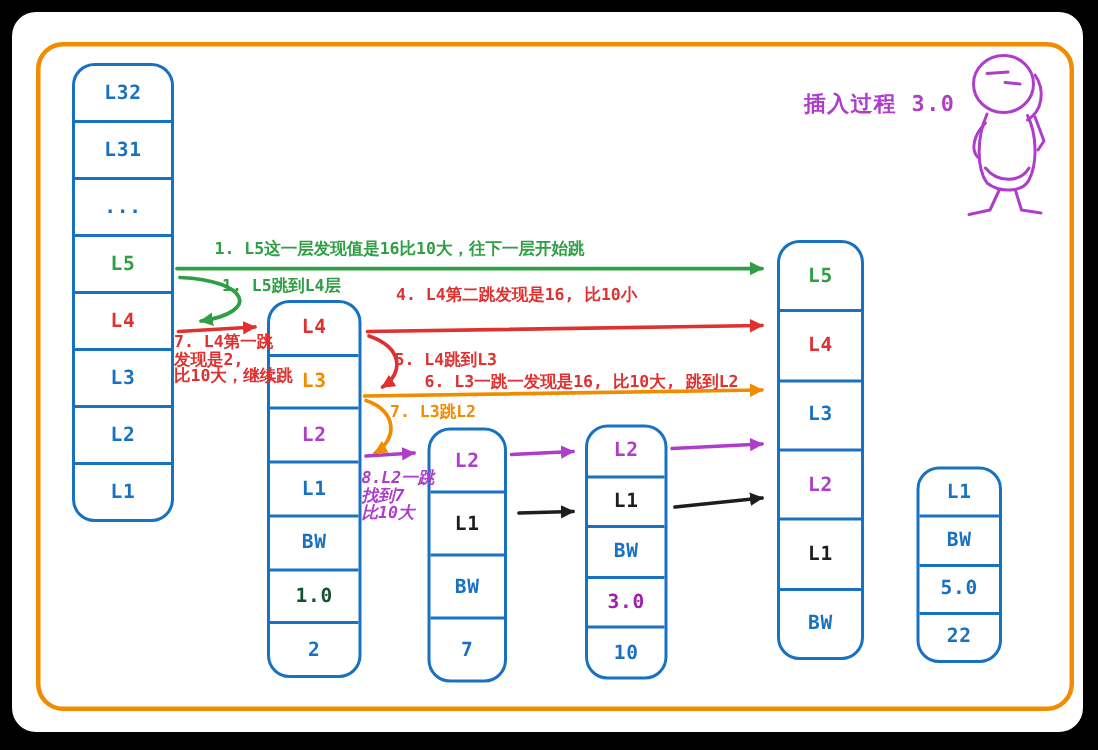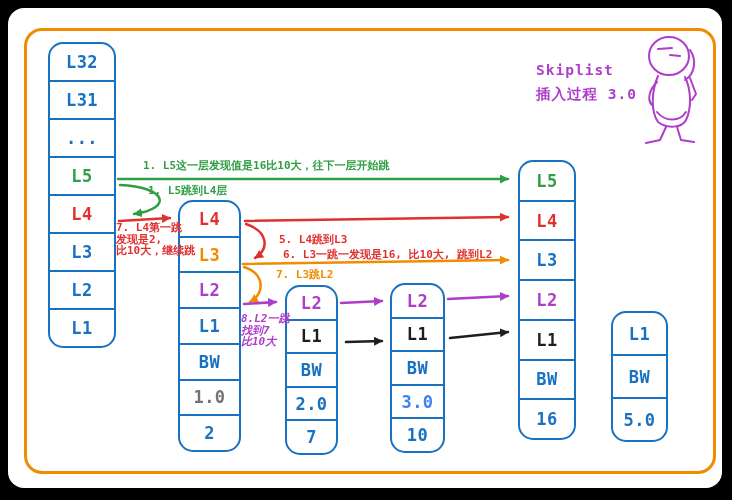--- a/index.html
+++ b/index.html
@@ -14,21 +14,21 @@
   .frame{
     position:absolute;left:16px;top:20px;width:692px;height:446px;
     border:3px solid var(--c-orange);border-radius:18px;box-sizing:border-box;
   }
   .tower{
     position:absolute;display:flex;flex-direction:column;box-sizing:border-box;
     border:2.5px solid var(--c-blue);border-radius:15px;background:#fff;
   }
   .cell{
     flex:1;display:flex;align-items:center;justify-content:center;
-    font-weight:700;font-size:17px;letter-spacing:0.5px;
+    font-weight:700;font-size:13px;letter-spacing:0.5px;
   }
   .cell.sep{border-top:2.5px solid var(--c-blue);}
   .annotation{
     position:absolute;font-size:11px;font-weight:700;line-height:11.5px;white-space:nowrap;
   }
   #arrows-layer{position:absolute;left:0;top:0;width:732px;height:500px;pointer-events:none;}
   .title{
     position:absolute;left:528px;top:50px;color:var(--c-purple);
     font-size:14.5px;font-weight:700;line-height:24px;letter-spacing:1px;white-space:nowrap;
   }
@@ -85,84 +85,83 @@
         <div class="cell sep" style="color: rgb(25, 113, 194);">L3</div>
         <div class="cell sep" style="color: rgb(25, 113, 194);">L2</div>
         <div class="cell sep" style="color: rgb(25, 113, 194);">L1</div>
       </div>
       <div class="tower" style="left: 170px; top: 192px; width: 63px; height: 252px;">
         <div class="cell" style="color: rgb(224, 49, 49);">L4</div>
         <div class="cell sep" style="color: rgb(240, 140, 0);">L3</div>
         <div class="cell sep" style="color: rgb(174, 62, 201);">L2</div>
         <div class="cell sep" style="color: rgb(25, 113, 194);">L1</div>
         <div class="cell sep" style="color: rgb(25, 113, 194);">BW</div>
-        <div class="cell sep" style="color: #737373;">1.0</div>
+        <div class="cell sep" style="color: #14532d;">1.0</div>
         <div class="cell sep" style="color: rgb(25, 113, 194);">2</div>
       </div>
       <div class="tower" style="left: 277px; top: 277px; width: 53px; height: 170px;">
         <div class="cell" style="color: rgb(174, 62, 201);">L2</div>
         <div class="cell sep" style="color: rgb(30, 30, 30);">L1</div>
         <div class="cell sep" style="color: rgb(25, 113, 194);">BW</div>
-        <div class="cell sep" style="color: rgb(25, 113, 194);">2.0</div>
         <div class="cell sep" style="color: rgb(25, 113, 194);">7</div>
       </div>
       <div class="tower" style="left: 382px; top: 275px; width: 55px; height: 170px;">
         <div class="cell" style="color: rgb(174, 62, 201);">L2</div>
         <div class="cell sep" style="color: rgb(30, 30, 30);">L1</div>
         <div class="cell sep" style="color: rgb(25, 113, 194);">BW</div>
-        <div class="cell sep" style="color: #3b82f6;">3.0</div>
+        <div class="cell sep" style="color: #a21caf;">3.0</div>
         <div class="cell sep" style="color: rgb(25, 113, 194);">10</div>
       </div>
       <div class="tower" style="left: 510px; top: 152px; width: 58px; height: 280px;">
         <div class="cell" style="color: rgb(47, 158, 68);">L5</div>
         <div class="cell sep" style="color: rgb(224, 49, 49);">L4</div>
         <div class="cell sep" style="color: rgb(25, 113, 194);">L3</div>
         <div class="cell sep" style="color: rgb(174, 62, 201);">L2</div>
         <div class="cell sep" style="color: rgb(30, 30, 30);">L1</div>
         <div class="cell sep" style="color: rgb(25, 113, 194);">BW</div>
-        <div class="cell sep" style="color: rgb(25, 113, 194);">16</div>
       </div>
       <div class="tower" style="left: 603px; top: 303px; width: 57px; height: 131px;">
         <div class="cell" style="color: rgb(25, 113, 194);">L1</div>
         <div class="cell sep" style="color: rgb(25, 113, 194);">BW</div>
         <div class="cell sep" style="color: rgb(25, 113, 194);">5.0</div>
+        <div class="cell sep" style="color: rgb(25, 113, 194);">22</div>
       </div>
     </div>
   <div id="annotations">
       <div class="annotation" style="left: 135px; top: 152px; color: rgb(47, 158, 68);">
         <div>1. L5这一层发现值是16比10大，往下一层开始跳</div>
       </div>
       <div class="annotation" style="left: 140px; top: 177px; color: rgb(47, 158, 68);">
         <div>1. L5跳到L4层</div>
       </div>
       <div class="annotation" style="left: 108px; top: 214px; color: rgb(224, 49, 49);">
         <div>7. L4第一跳</div>
         <div>发现是2,</div>
         <div>比10大，继续跳</div>
       </div>
       <div class="annotation" style="left: 256px; top: 183px; color: rgb(224, 49, 49);">
+        <div>4. L4第二跳发现是16, 比10小</div>
       </div>
-      <div class="annotation" style="left: 255px; top: 226px; color: rgb(224, 49, 49); padding-left: 16px;">
+      <div class="annotation" style="left: 255px; top: 226px; color: rgb(224, 49, 49);">
         <div>5. L4跳到L3</div>
       </div>
       <div class="annotation" style="left: 243px; top: 241px; color: rgb(224, 49, 49); margin-left: 32px;">
         <div>6. L3一跳一发现是16, 比10大, 跳到L2</div>
       </div>
-      <div class="annotation" style="left: 268px; top: 261px; color: rgb(240, 140, 0);">
+      <div class="annotation" style="left: 252px; top: 261px; color: rgb(240, 140, 0);">
         <div>7. L3跳L2</div>
       </div>
       <div class="annotation" style="left: 233px; top: 305px; color: rgb(174, 62, 201); font-style: italic;">
         <div>8.L2一跳</div>
         <div>找到7</div>
         <div>比10大</div>
       </div>
     </div>
 
   <div class="title">
-    <div>Skiplist</div>
     <div>插入过程 3.0</div>
   </div>
 
   <svg class="stick" width="74" height="110" viewBox="0 0 74 110" fill="none" stroke-linecap="round" stroke-linejoin="round">
     <g stroke="#ae3ec9" stroke-width="2">
       <ellipse cx="29" cy="22" rx="20" ry="19"></ellipse>
       <path d="M18,15 L32,14"></path>
       <path d="M30,21 L40,22"></path>
       <path d="M18,42 C 11,58 11,78 18,88 C 27,95 42,94 46,86 C 52,74 51,55 45,43"></path>
       <path d="M17,78 C 25,88 40,88 46,78"></path>

